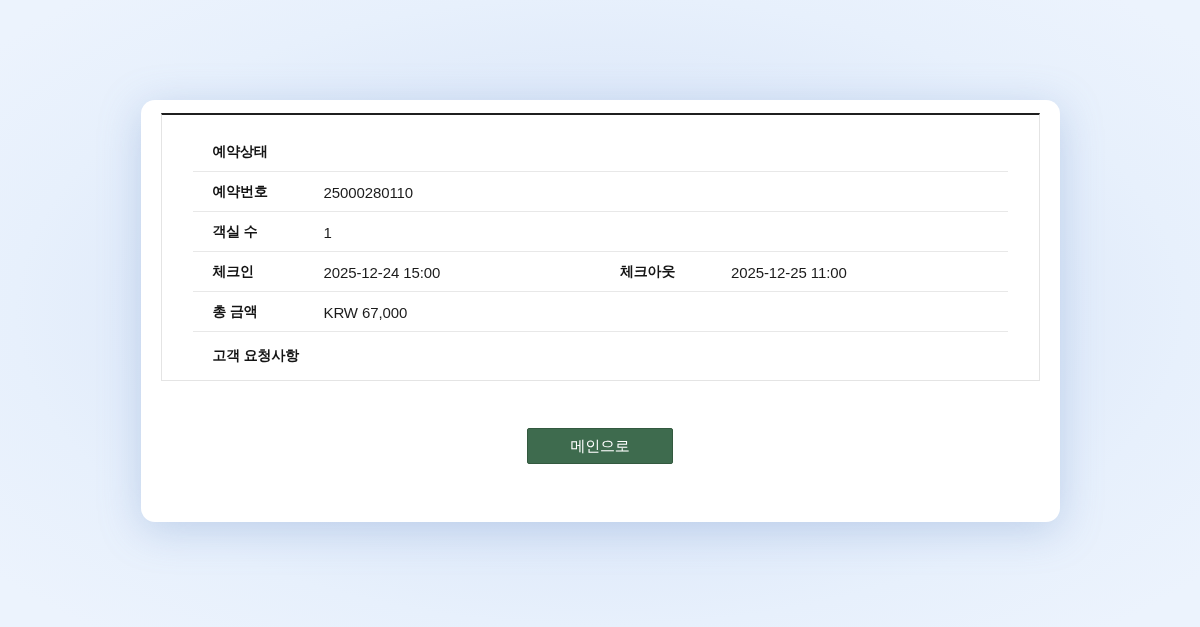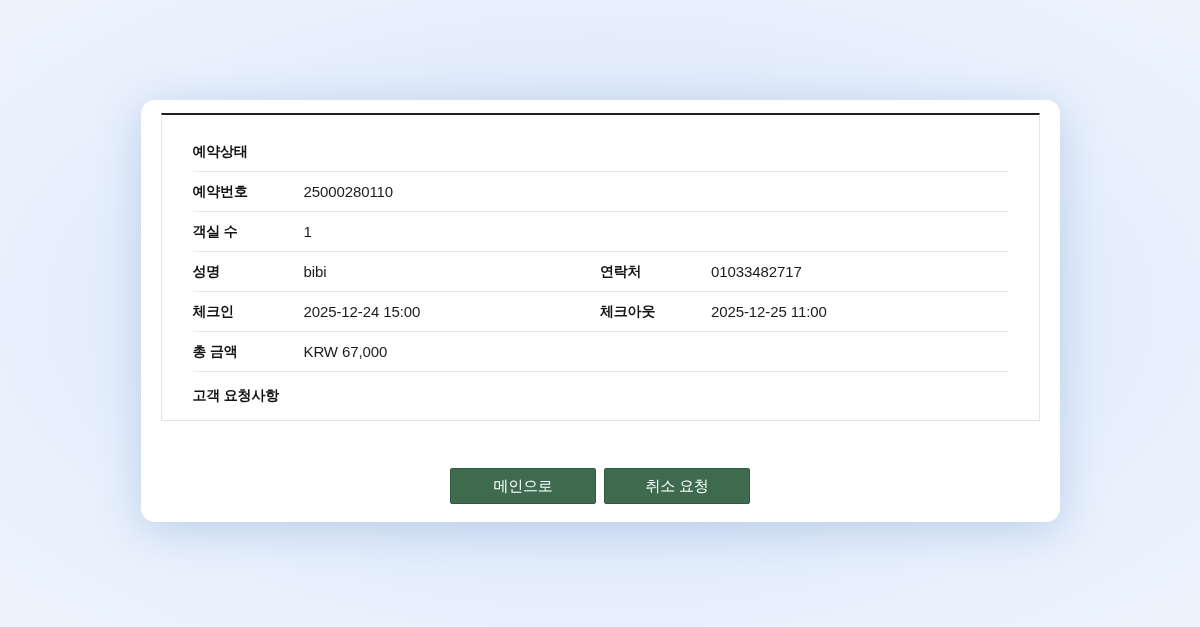--- a/index.html
+++ b/index.html
@@ -40,22 +40,23 @@
     border-bottom: 1px solid #e8e8e8;
     box-sizing: border-box;
   }
   .row:last-child {
     border-bottom: none;
     height: 48px;
   }
   .half {
     flex: 1 1 50%;
     display: flex;
-    align-items: flex-start;
+    align-items: flex-end;
     min-width: 0;
+    margin-left: 20px;
   }
   .label {
     width: 111px;
     flex: 0 0 111px;
     font-size: 14px;
     font-weight: 600;
     color: #141414;
     letter-spacing: -0.2px;
     white-space: nowrap;
   }
@@ -114,30 +115,20 @@
       </div>
     </div>
 
     <div class="row">
       <div class="half">
         <div class="label">객실 수</div>
         <div class="value">1</div>
       </div>
     </div>
 
-    <div class="row">
-      <div class="half">
-        <div class="label">성명</div>
-        <div class="value">bibi</div>
-      </div>
-      <div class="half">
-        <div class="label">연락처</div>
-        <div class="value">01033482717</div>
-      </div>
-    </div>
 
     <div class="row">
       <div class="half">
         <div class="label">체크인</div>
         <div class="value">2025-12-24 15:00</div>
       </div>
       <div class="half">
         <div class="label">체크아웃</div>
         <div class="value">2025-12-25 11:00</div>
       </div>
@@ -162,16 +153,15 @@
       <div class="half">
         <div class="label"></div>
         <div class="value"></div>
       </div>
     </div>
 
   </div>
 
   <div class="actions">
     <button class="btn">메인으로</button>
-    <button class="btn">취소 요청</button>
   </div>
 
 </div>
 
 </body></html>

